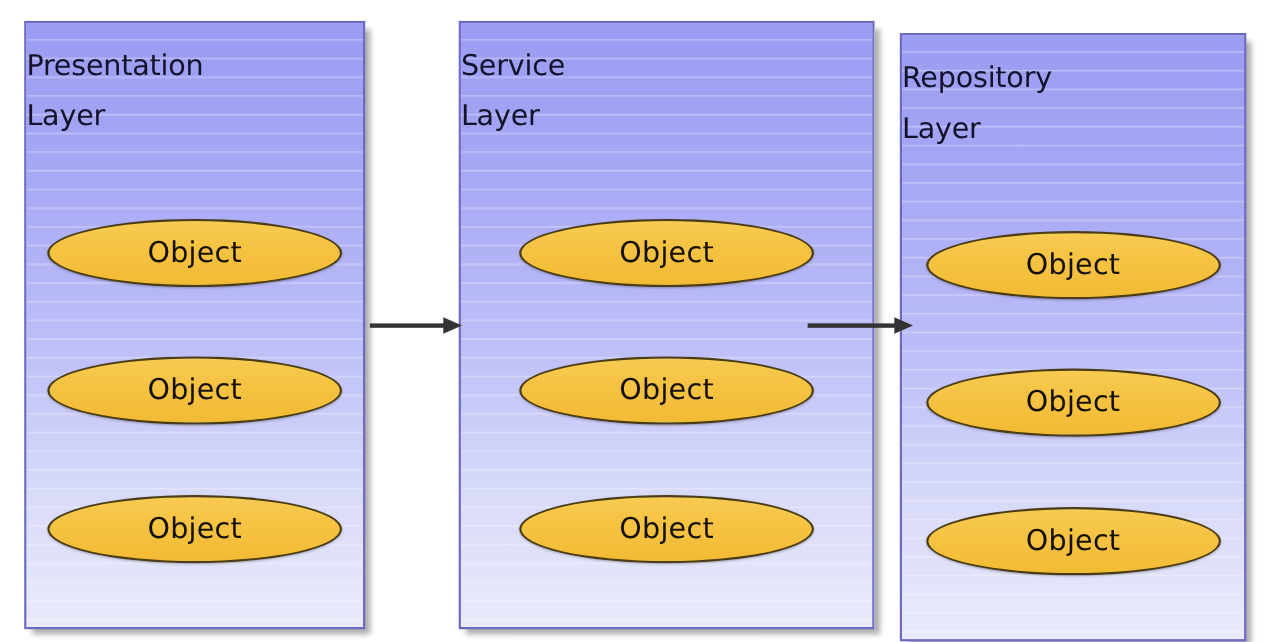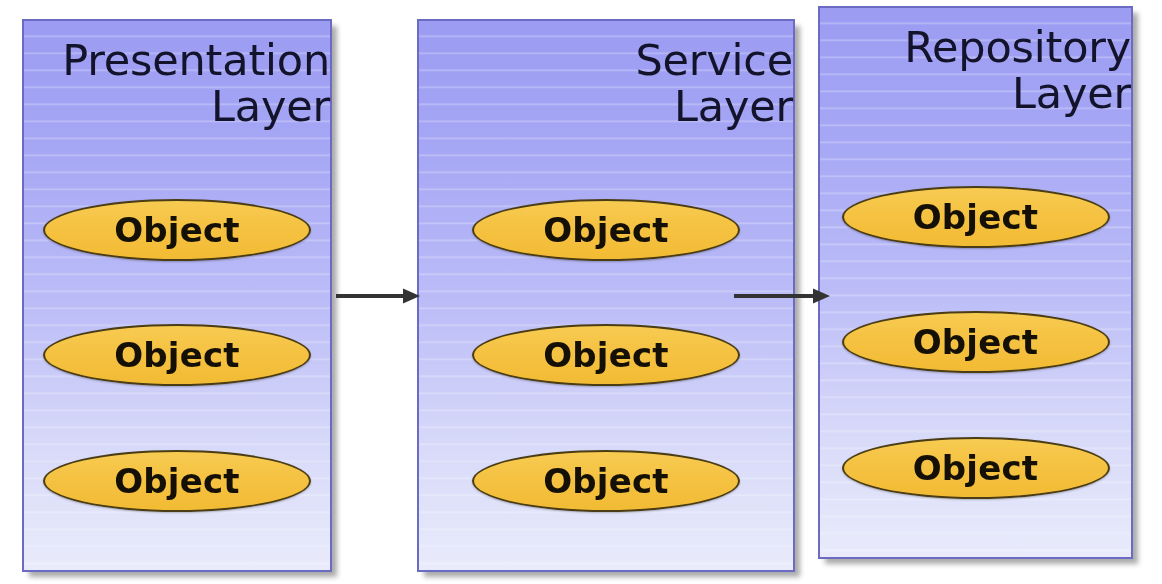--- a/index.html
+++ b/index.html
@@ -40,22 +40,22 @@
       ),
       linear-gradient(to bottom, #9b9cf2 0%, #a5a6f4 22%, #bcbdf7 52%, #d8daf9 78%, #e9ebfb 100%);
     box-shadow: 6px 6px 5px -1px rgba(0,0,0,0.33);
   }
 
   .layer-title {
     position: absolute;
     left: 0;
     right: 0;
     top: 16px;
-    text-align: right;
-    font-size: 43px;
+    text-align: left;
+    font-size: 26px;
     line-height: 46px;
     font-weight: 400;
     color: #13132b;
     letter-spacing: -0.2px;
     white-space: pre-line;
     user-select: none;
   }
 
   
   .object-node {
@@ -67,22 +67,22 @@
     margin-left: -134px;
     border-radius: 50%;
     border: 2px solid #4a3c14;
     background-image: linear-gradient(to bottom, #f7cb51 0%, #f5c242 45%, #f2bb34 100%);
     box-shadow: 0 1px 2px rgba(0,0,0,0.25);
     display: flex;
     align-items: center;
     justify-content: center;
   }
   .object-label {
-    font-size: 34px;
-    font-weight: 700;
+    font-size: 26px;
+    font-weight: 400;
     color: #141006;
     letter-spacing: 0.2px;
     user-select: none;
   }
 
   
   .flow-arrow {
     position: absolute;
     height: 26px;
   }
@@ -116,21 +116,21 @@
       <span class="object-label">Object</span>
     </div>
     <div class="object-node" style="top: 303px;">
       <span class="object-label">Object</span>
     </div>
     <div class="object-node" style="top: 429px;">
       <span class="object-label">Object</span>
     </div>
   </div>
 
-  <div class="layer-panel" id="panel-repository" style="left: 818px; top: 6px; width: 315px; height: 553px;">
+  <div class="layer-panel" id="panel-repository" style="left: 818px; top: 30px; width: 315px; height: 553px;">
     <div class="layer-title">Repository
 Layer</div>
 
     <div class="object-node" style="top: 178px;">
       <span class="object-label">Object</span>
     </div>
     <div class="object-node" style="top: 303px;">
       <span class="object-label">Object</span>
     </div>
     <div class="object-node" style="top: 429px;">

